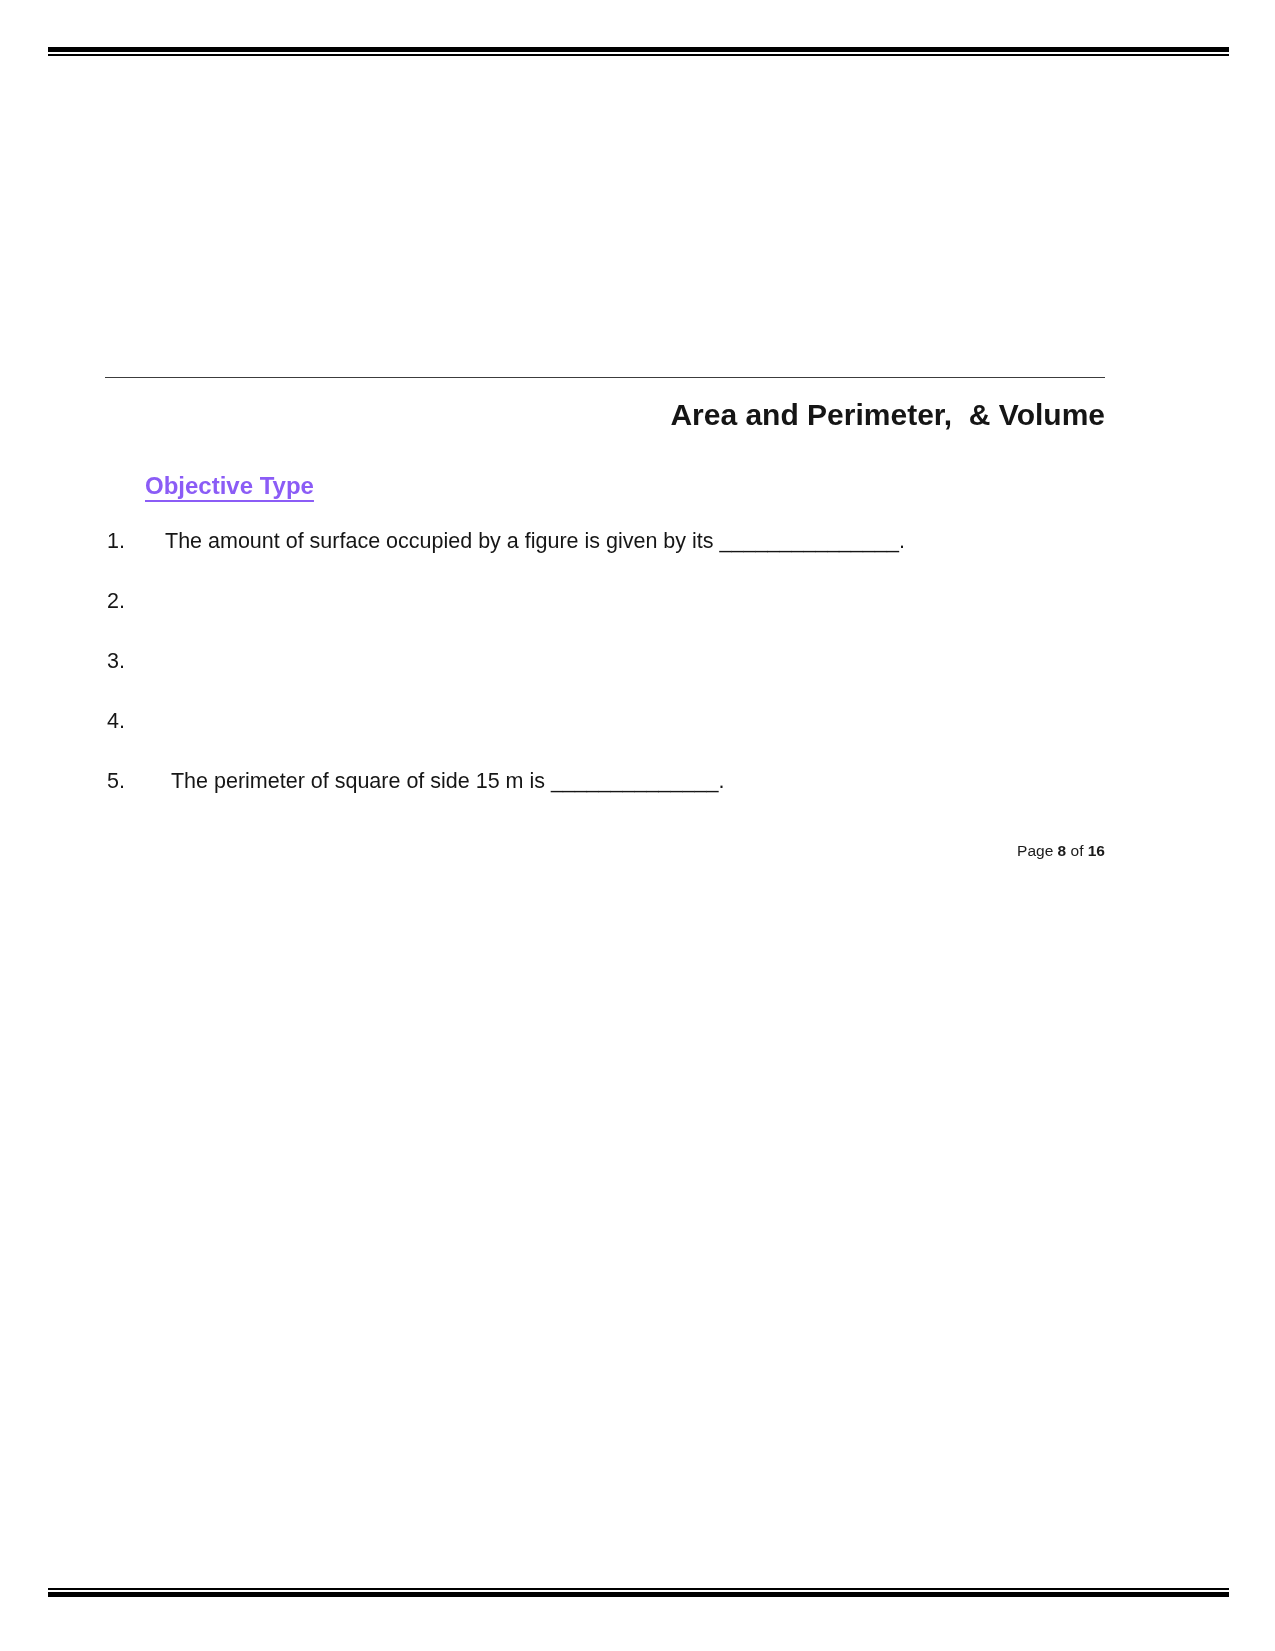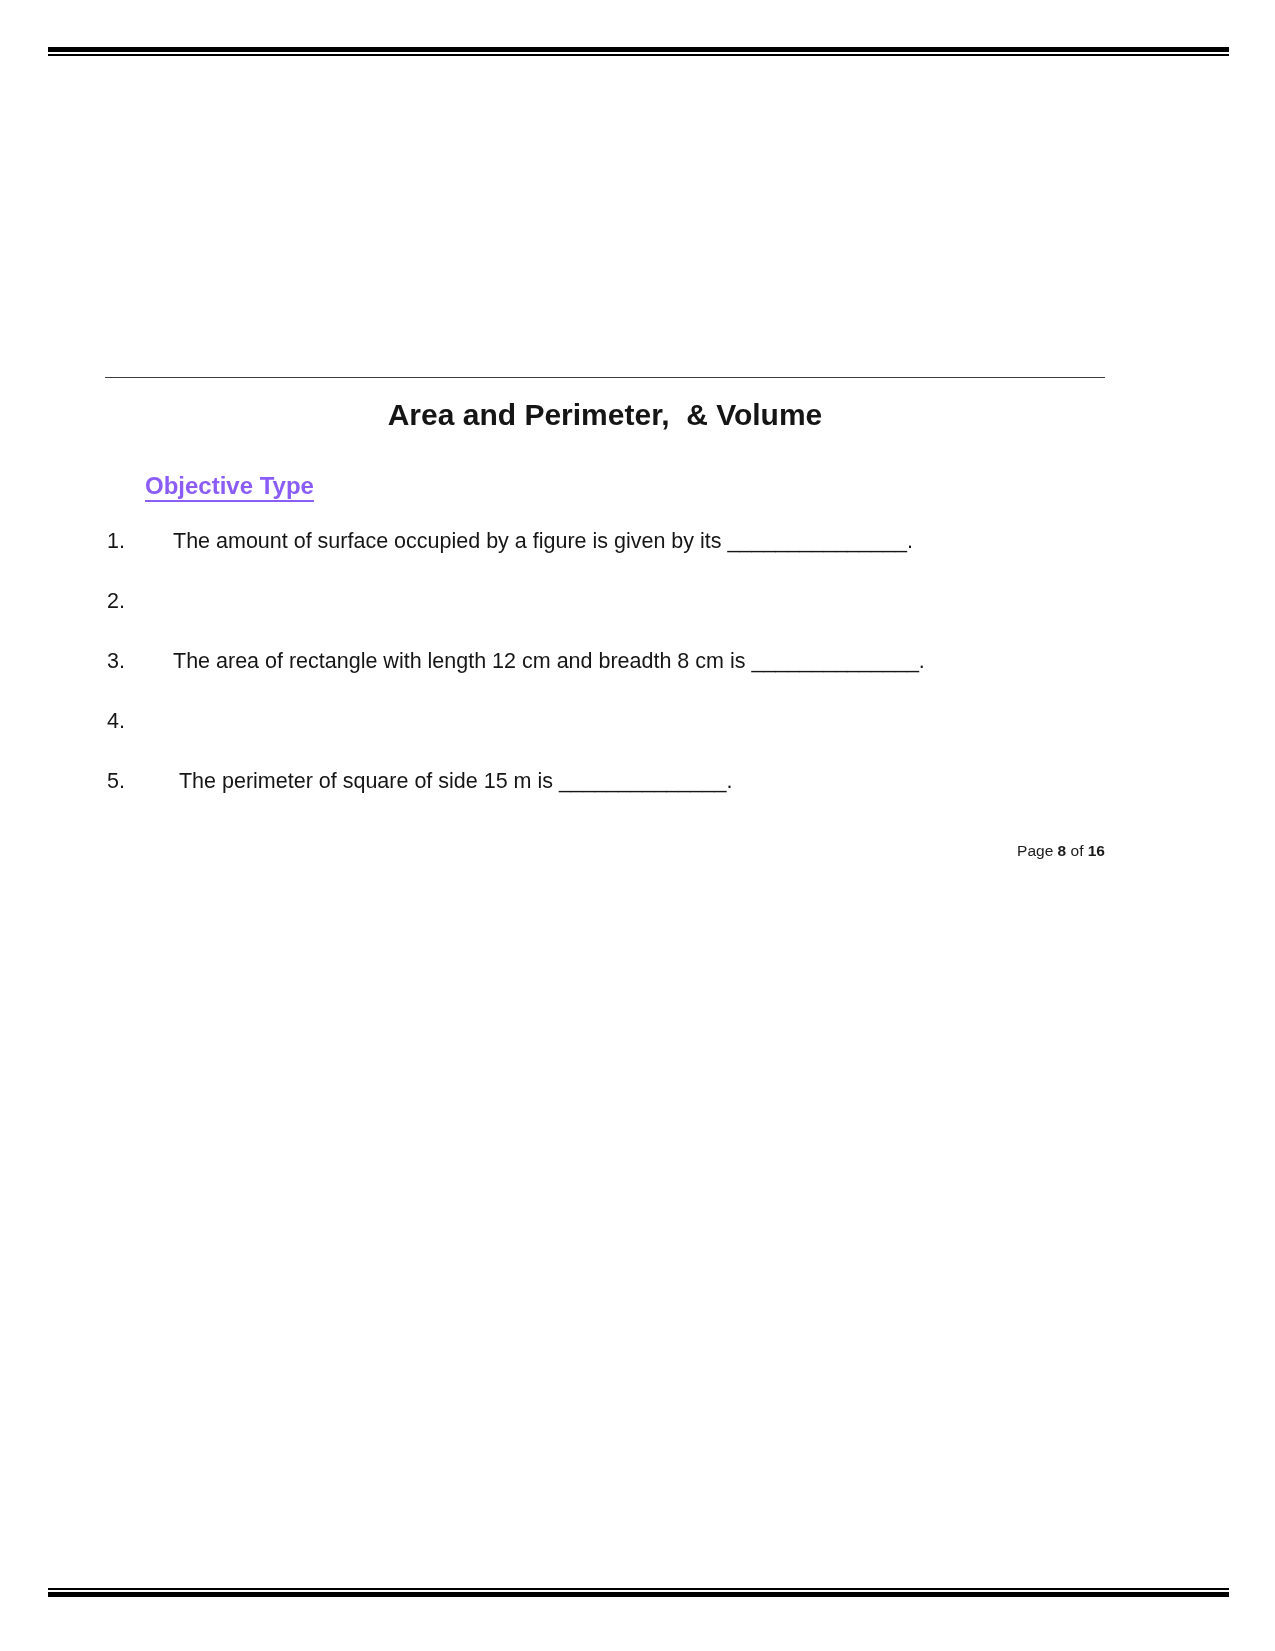--- a/index.html
+++ b/index.html
@@ -46,21 +46,21 @@
     height: 1px;
     background: #3c3c3c;
   }
 
   
   .doc-title {
     position: absolute;
     left: 105px;
     top: 398px;
     width: 1000px;
-    text-align: center;
+    text-align: right;
     font-size: 30px;
     font-weight: bold;
     color: #151515;
     white-space: pre-wrap;
   }
 
   
   .section-heading {
     position: absolute;
     left: 107px;
@@ -89,21 +89,20 @@
     line-height: 28px;
     color: #161616;
   }
   .question-number {
     width: 58px;
     flex: 0 0 58px;
   }
   .question-text {
     flex: 1 1 auto;
     white-space: pre-wrap;
-    margin-left: 8px;
   }
 
   
   .page-footer {
     position: absolute;
     left: 105px;
     top: 842px;
     width: 1000px;
     text-align: right;
     font-size: 15.5px;
@@ -129,21 +128,20 @@
 <div class="question-list">
   <div class="question-row">
     <span class="question-number">1.</span>
     <span class="question-text">The amount of surface occupied by a figure is given by its _______________.</span>
   </div>
   <div class="question-row">
     <span class="question-number">2.</span>
   </div>
   <div class="question-row">
     <span class="question-number">3.</span>
-    <span class="question-text">The area of rectangle with length 12 cm and breadth 8 cm is ______________.</span>
   </div>
   <div class="question-row">
     <span class="question-number">4.</span>
   </div>
   <div class="question-row">
     <span class="question-number">5.</span>
     <span class="question-text"> The perimeter of square of side 15 m is ______________.</span>
   </div>
 </div>
 

